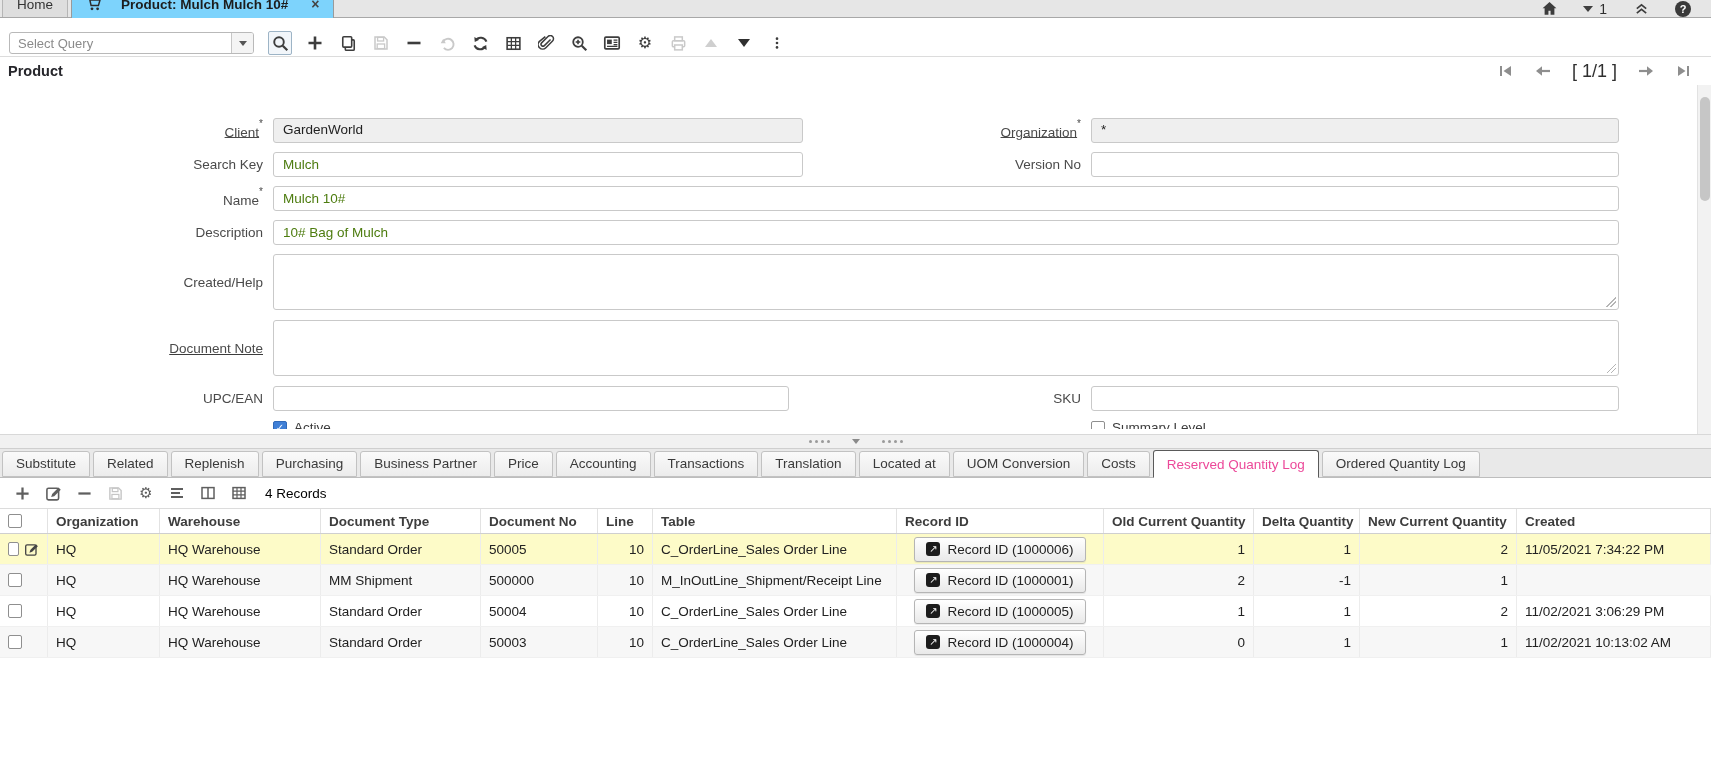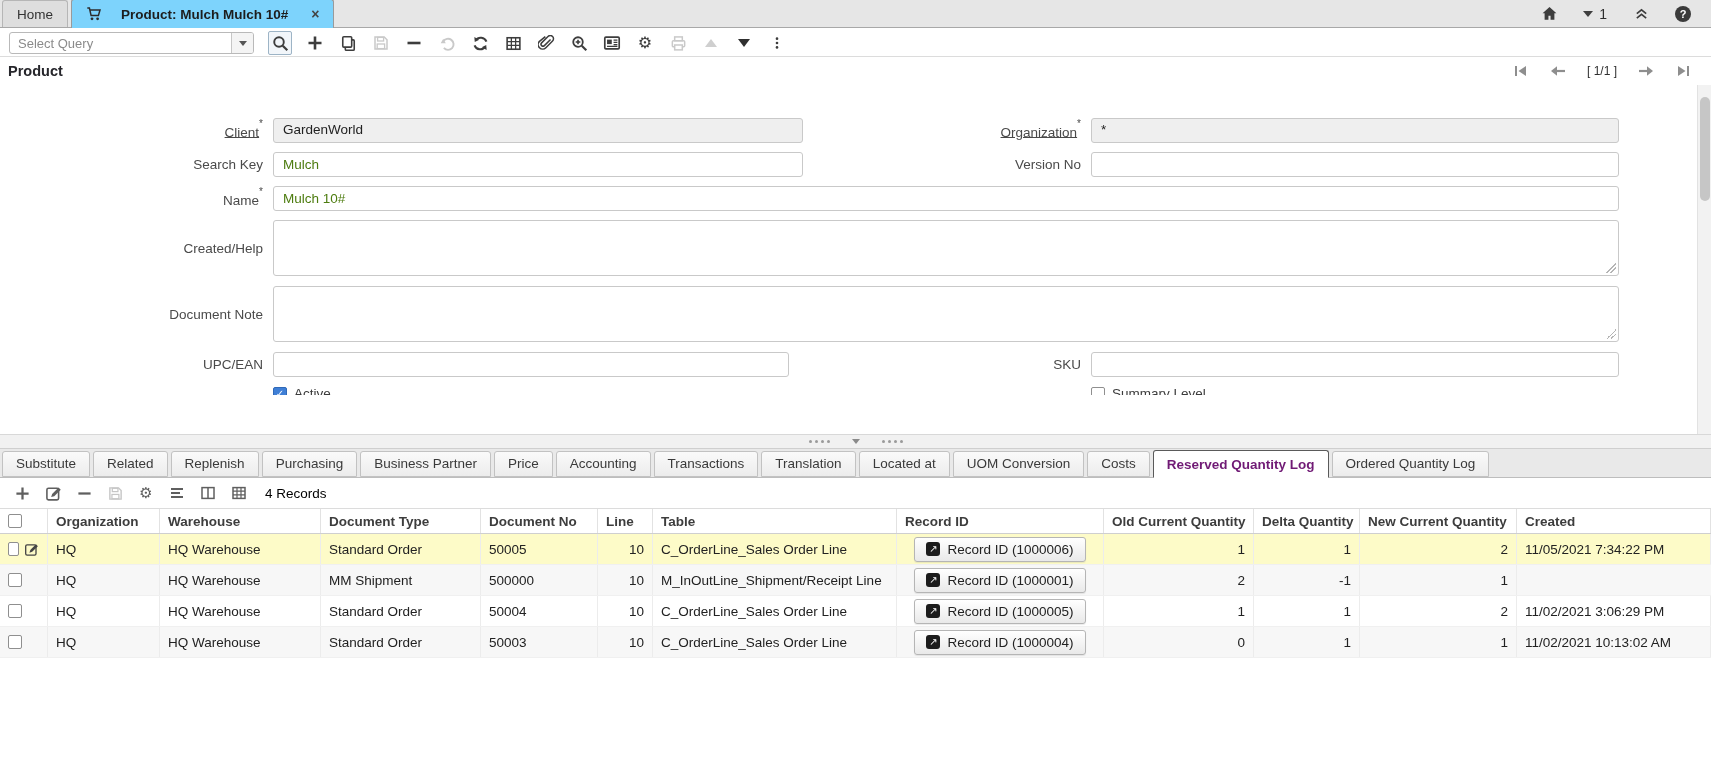--- a/index.html
+++ b/index.html
@@ -1,21 +1,21 @@
 <!DOCTYPE html>
 <html><head>
 <meta charset="utf-8">
 <style>
   * { box-sizing: border-box; margin: 0; padding: 0; }
   html,body { background:#fff; }
   body { font-family:"Liberation Sans","DejaVu Sans",sans-serif; font-size:13.5px; color:#3c3c3c; }
   .screen { position:relative; width:1711px; height:766px; background:#fff; overflow:hidden; }
 
   
-  .wintabs { position:absolute; top:0; left:0; right:0; height:28px; background:#e6e6e6; border-bottom:1px solid #a8a8a8; display:flex; align-items:flex-end; padding-left:2px; }
+  .wintabs { position:absolute; top:0; left:0; right:0; height:18px; background:#e6e6e6; border-bottom:1px solid #a8a8a8; display:flex; align-items:flex-end; padding-left:2px; }
   .wtab { position:relative; display:flex; align-items:center; gap:7px; height:27px; padding:0 14px; background:#dedede; border:1px solid #b6b6b6; border-bottom:none; border-radius:3px 3px 0 0; margin-right:3px; cursor:pointer; color:#333; }
   .wtab.active { background:#7dd3fc; font-weight:bold; color:#1d1d1d; margin-bottom:-1px; height:29px; z-index:2; border-color:#9a9a9a;gap:19px; }
   .wtab-close { font-weight:bold; font-size:14px; color:#444; margin-left:4px; line-height:1; }
   .cart-ic { display:inline-flex; color:#2c2c2c; }
   .wintabs-right { margin-left:auto; display:flex; align-items:center; gap:24px; padding-right:20px; align-self:center; color:#3f3f3f; }
   .caret-down { width:0; height:0; border-left:5px solid transparent; border-right:5px solid transparent; border-top:6px solid #3f3f3f; display:inline-block; }
   .wincount { display:flex; align-items:center; gap:6px; font-size:14px; color:#2e2e2e; }
   .help-badge { width:16px; height:16px; border-radius:50%; background:#3a3a3a; color:#fff; font-size:11px; font-weight:bold; display:inline-flex; align-items:center; justify-content:center; }
 
   
@@ -30,21 +30,21 @@
   .tbi.boxed { border:1px solid #9db4c6; background:#f2f6fa; border-radius:2px; width:24px; height:24px; }
   .tbi.disabled { color:#c9c9c9; cursor:default; }
   .tbi.gear-glyph { font-size:16px; line-height:1; }
   .tri-up { width:0;height:0;border-left:6px solid transparent;border-right:6px solid transparent;border-bottom:8px solid #cfcfcf; }
   .tri-down { width:0;height:0;border-left:6px solid transparent;border-right:6px solid transparent;border-top:8px solid #2f2f2f; }
 
   
   .titlebar { position:absolute; top:57px; left:0; right:0; height:28px; display:flex; align-items:center; padding:0 20px 0 8px; }
   .page-title { font-weight:bold; font-size:14.5px; color:#26262b; }
   .recnav { margin-left:auto; display:flex; align-items:center; gap:20px; color:#8e8e8e; }
-  .recnav .pos { color:#2f2f2f; font-size:12px; }
+  .recnav .pos { color:#2f2f2f; font-size:18px; }
   .navbtn { display:inline-flex; cursor:pointer; }
 
   
   .formarea { position:absolute; top:85px; left:0; right:0; height:349px; background:#fff; overflow:hidden; padding-top:33px; }
   .frow { display:grid; grid-template-columns:265px 530px 272px 528px; column-gap:8px; align-items:center; margin-bottom:9px; }
   .flabel { text-align:right; padding-right:2px; color:#4a4a4a; white-space:nowrap; }
   .flabel .lbl-link { text-decoration:underline; }
   .req { font-size:10px; position:relative; top:-4px; color:#4a4a4a; }
   .ftext { height:25px; border:1px solid #c9c9c9; border-radius:3px; padding:0 9px; font-size:13.5px; color:#4d7c0f; font-family:inherit; outline:none; width:100%; background:#fff; }
   .freadonly { height:25px; border:1px solid #c9c9c9; border-radius:3px; padding:3px 9px; background:#efefef; color:#222; }
@@ -63,21 +63,21 @@
   
   .splitter { position:absolute; top:434px; left:0; right:0; height:15px; background:#f1f1f1; border-top:1px solid #d8d8d8; border-bottom:1px solid #cfcfcf; display:flex; align-items:center; justify-content:center; gap:22px; cursor:row-resize; }
   .grip { display:flex; gap:3px; }
   .grip i { width:3px; height:3px; border-radius:50%; background:#9a9a9a; }
   .split-caret { width:0;height:0;border-left:4px solid transparent;border-right:4px solid transparent;border-top:5px solid #8a8a8a; }
 
   
   .south { position:absolute; top:449px; left:0; right:0; bottom:0; background:#fff; }
   .tabstrip { height:29px; background:#e9e9e9; border-bottom:1px solid #bdbdbd; display:flex; align-items:flex-end; padding-left:2px; }
   .dtab { height:26px; line-height:24px; padding:0 13px; background:linear-gradient(#fafafa,#ececec); border:1px solid #c2c2c2; border-radius:3px 3px 0 0; margin-right:3px; color:#3a3a3a; cursor:pointer; white-space:nowrap; }
-  .dtab.selected { background:#fff; font-weight:bold; border-color:#5a5a5a; border-bottom-color:#fff; margin-bottom:-1px; height:28px; line-height:27px; z-index:2; position:relative; color:#701a75; }
+  .dtab.selected { background:#fff; font-weight:normal; border-color:#5a5a5a; border-bottom-color:#fff; margin-bottom:-1px; height:28px; line-height:27px; z-index:2; position:relative; color:#ec4899; }
   .gridtoolbar { height:30px; display:flex; align-items:center; gap:13px; padding-left:13px; color:#5f5f5f; }
   .gti { display:inline-flex; width:18px; height:18px; align-items:center; justify-content:center; cursor:pointer; color:#5f5f5f; }
   .gti.disabled { color:#c6c6c6; cursor:default; }
   .gti.gear-glyph { font-size:15px; }
   .records-label { color:#000000; margin-left:4px; font-size:13.5px; }
 
   
   .tgrid { width:1711px; }
   .thead, .trow { display:grid; grid-template-columns:48px 112px 161px 160px 117px 55px 244px 207px 150px 106px 157px 1fr; }
   .thead { border-top:1px solid #dcdcdc; border-bottom:1px solid #cfcfcf; height:26px; }
@@ -273,27 +273,31 @@
     <div class="frow">
       <div class="flabel"><span>Search Key</span></div>
       <input class="ftext" type="text" value="Mulch" style="">
       <div class="flabel"><span>Version No</span></div>
       <input class="ftext" type="text" value="" style="">
     </div>
     <div class="frow">
       <div class="flabel"><span>Name</span><sup class="req">*</sup></div>
       <input class="ftext span-full" type="text" value="Mulch 10#" style="">
     </div>
+    <div class="frow">
+      <div class="flabel"><span>Description</span></div>
+      <input class="ftext span-full" type="text" value="10# Bag of Mulch" style="">
+    </div>
     <div class="frow" style="margin-bottom:10px;">
       <div class="flabel"><span>Created/Help</span></div>
       <div class="ftextarea">
           <span class="resize-grip"></span>
         </div>
     </div>
-    <div class="frow" style="margin-bottom:10px;">
+    <div class="frow" style="margin-bottom:10px;text-decoration:underline;">
       <div class="flabel"><span>Document Note</span></div>
       <div class="ftextarea">
           <span class="resize-grip"></span>
         </div>
     </div>
     <div class="frow">
       <div class="flabel"><span>UPC/EAN</span></div>
       <div><input class="ftext upc-input" type="text" value="" style=""></div>
       <div class="flabel"><span>SKU</span></div>
       <input class="ftext" type="text" value="" style="">

